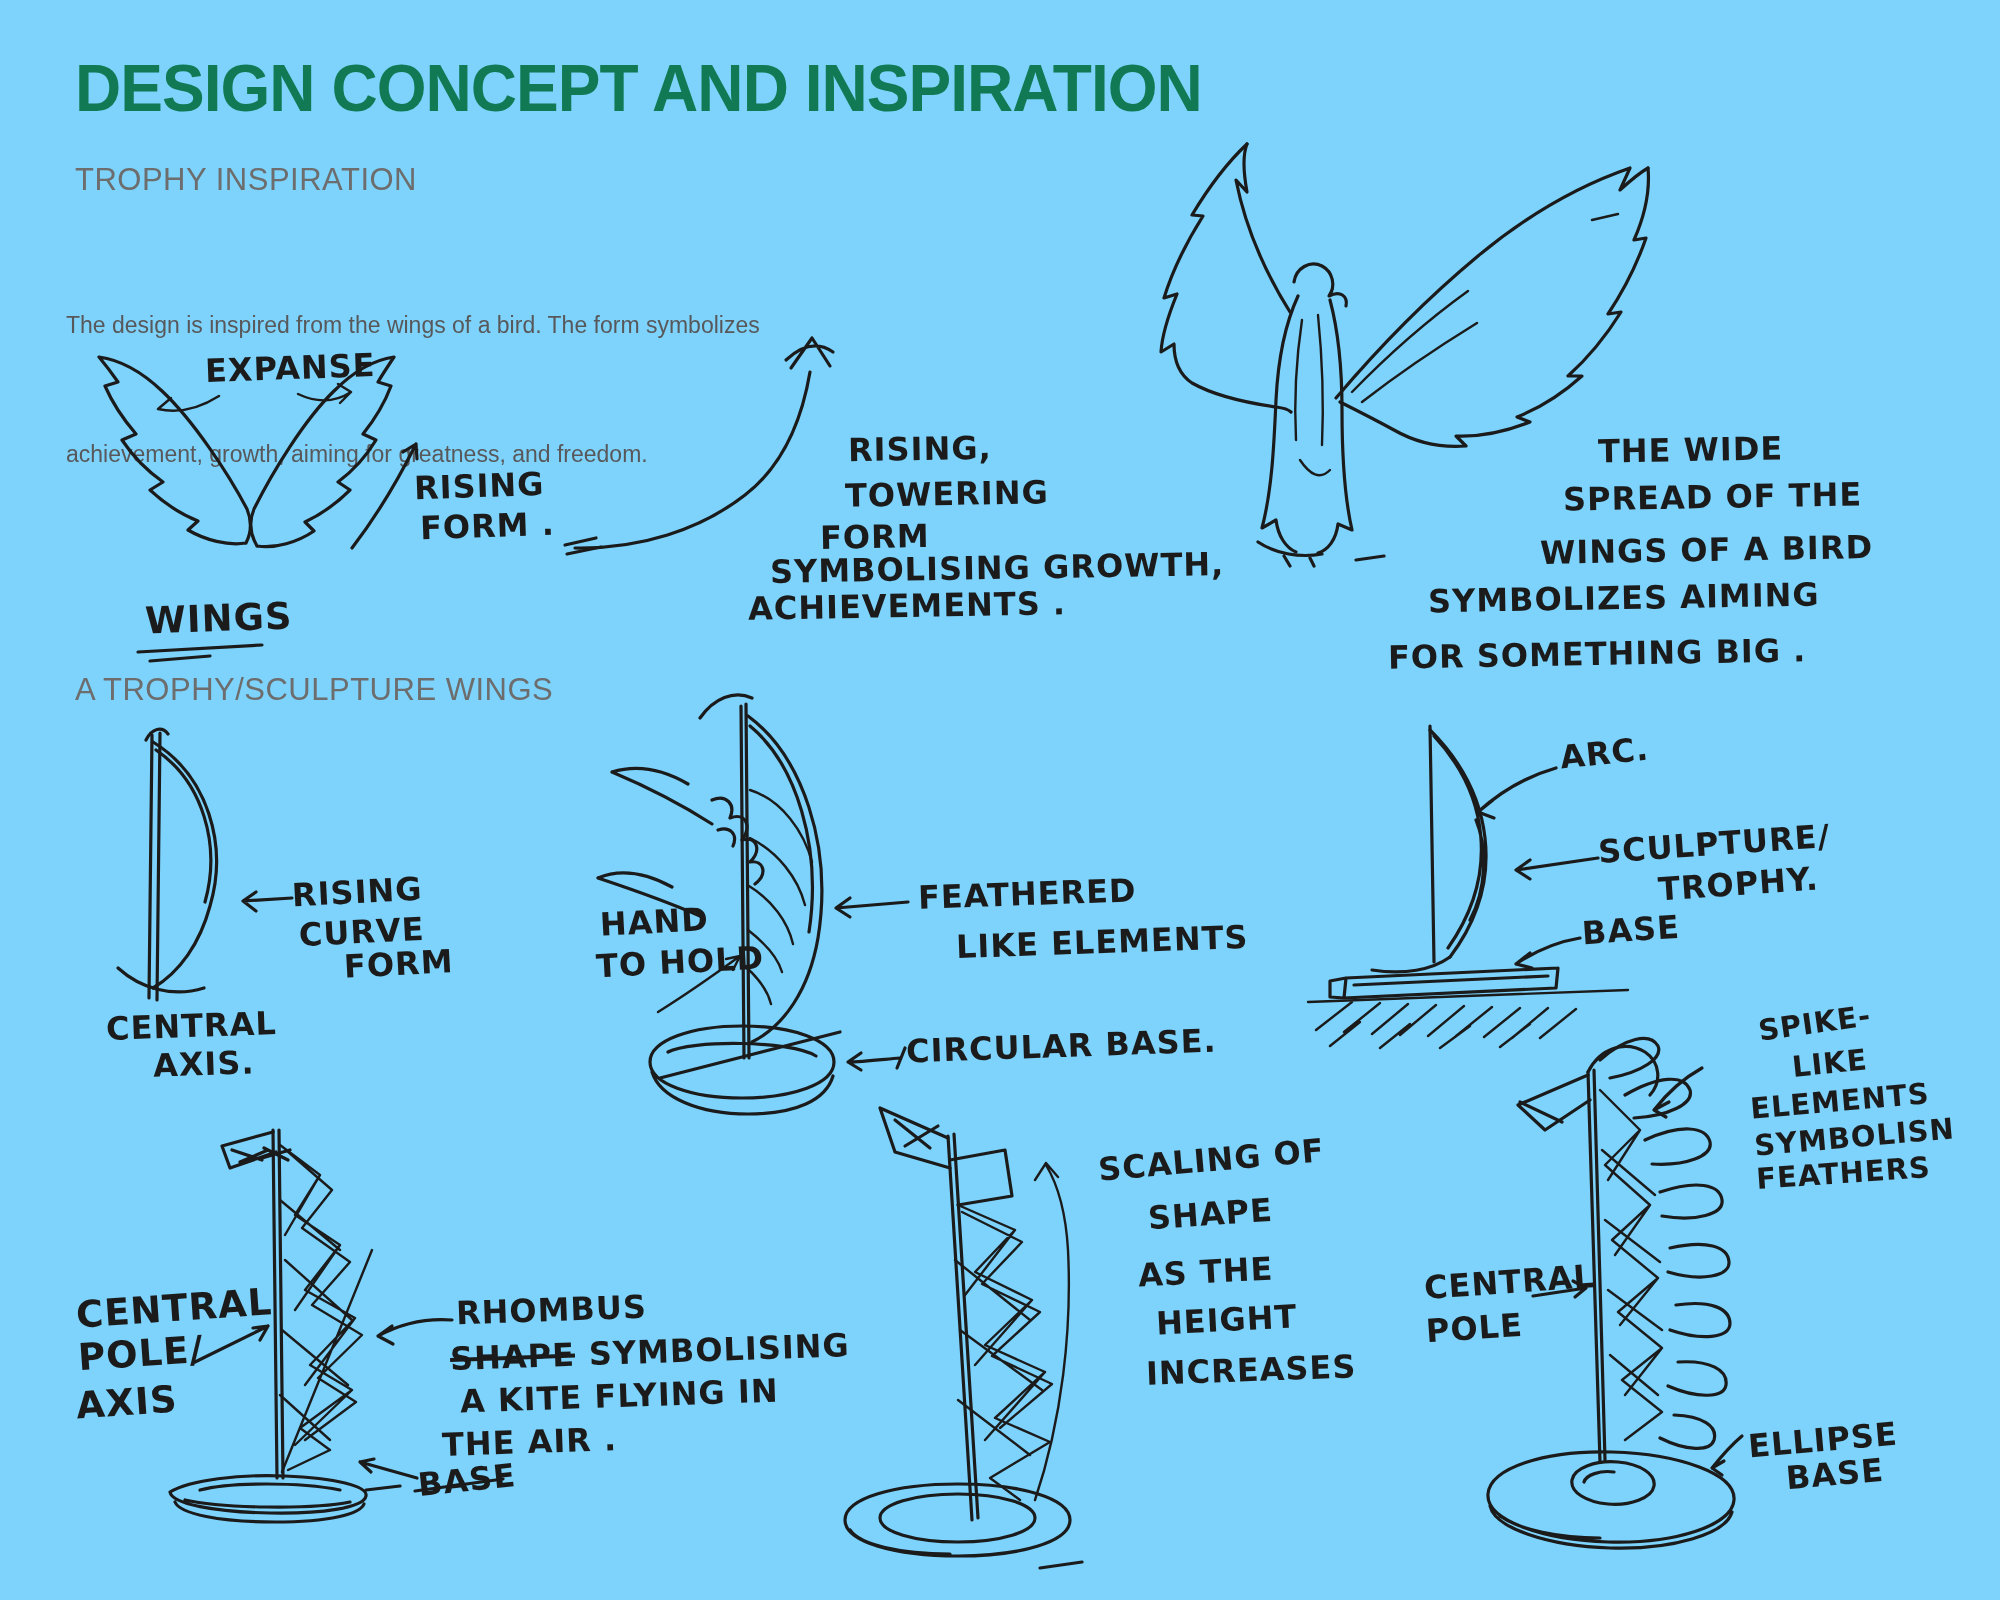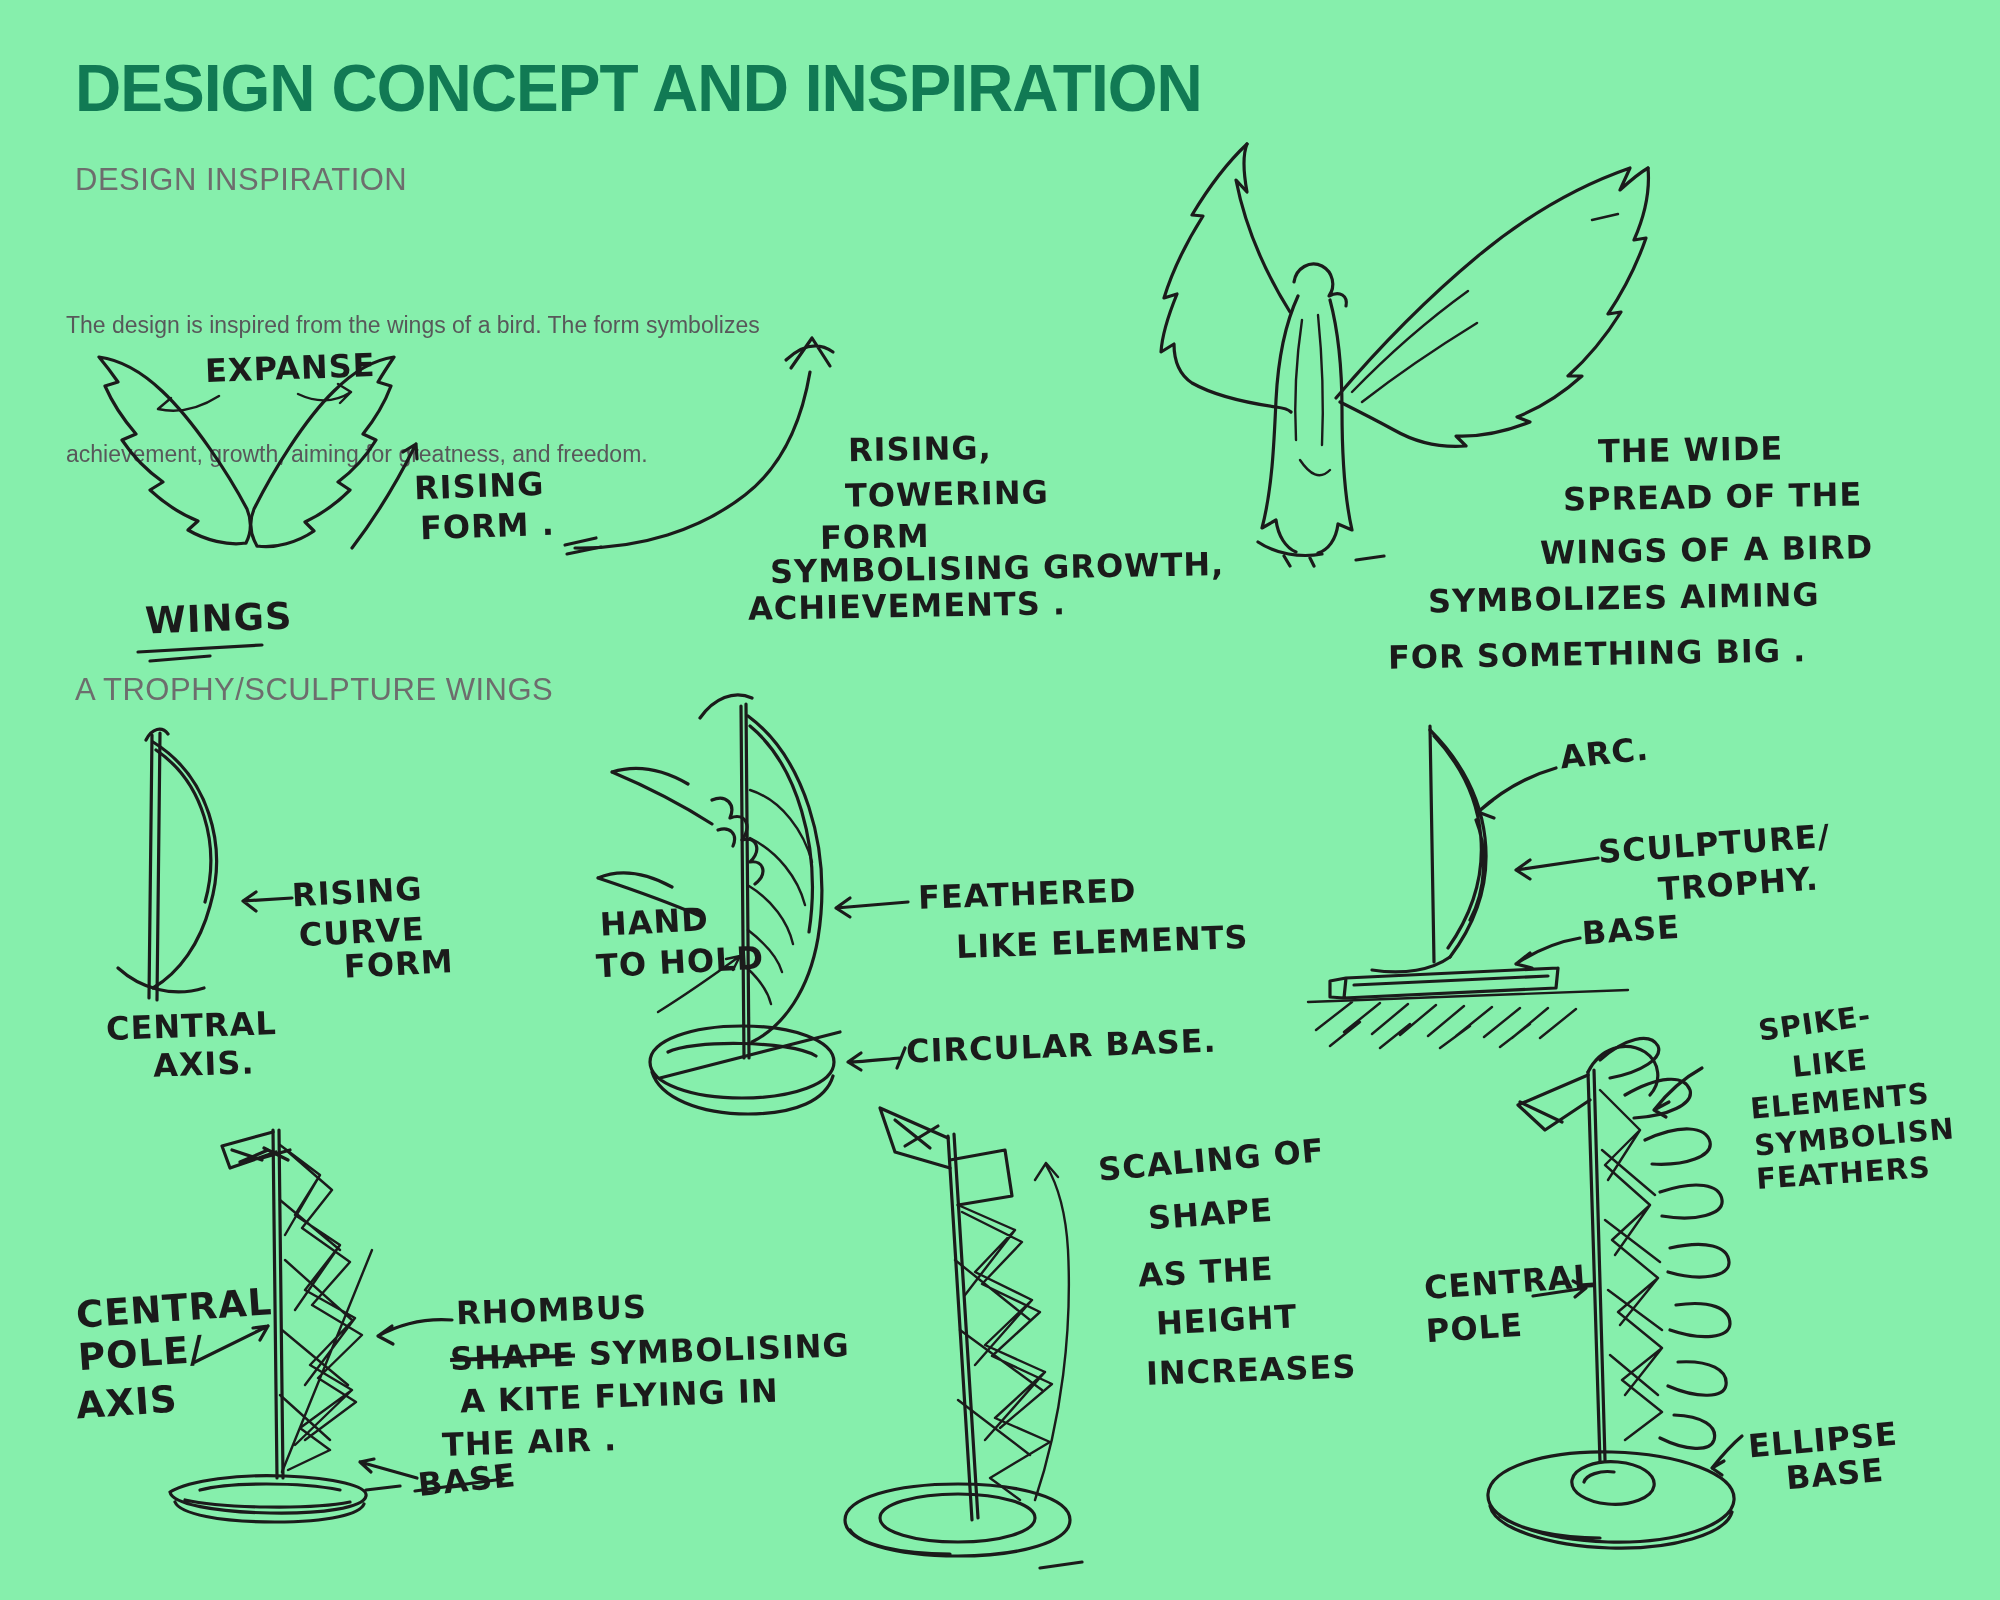--- a/index.html
+++ b/index.html
@@ -1,16 +1,16 @@
 <!DOCTYPE html>
 <html style="--accent-green: #117a54; --heading-gray: #6d6d6d; --body-gray: #58585a; --ink: #1b1b1b;"><head>
 <meta charset="utf-8">
 <style>
   html,body{margin:0;padding:0;background:#ffffff;}
-  .page{position:relative;width:2000px;height:1600px;background:#86efac;overflow:hidden;
+  .page{position:relative;width:2000px;height:1600px;background:#7dd3fc;overflow:hidden;
         font-family:"Liberation Sans",sans-serif;}
   .title{position:absolute;left:75px;top:50px;font-size:66px;font-weight:bold;
          letter-spacing:-1px;color:var(--accent-green,#117a54);
          transform:scaleX(.97);transform-origin:left top;white-space:pre;}
   .subhead{position:absolute;font-size:31px;color:var(--heading-gray,#6d6d6d);
            letter-spacing:.5px;white-space:pre;}
   .para{position:absolute;left:66px;top:218px;font-size:23px;line-height:43px;
         color:var(--body-gray,#58585a);white-space:pre;}
   .hw{position:absolute;font-family:"DejaVu Sans",sans-serif;font-weight:700;
       font-size:32px;line-height:1.05;color:var(--ink,#1b1b1b);white-space:pre;
@@ -22,21 +22,21 @@
   .sk{stroke:var(--ink,#1b1b1b);fill:none;stroke-width:3.2;
       stroke-linecap:round;stroke-linejoin:round;}
   .sk-thin{stroke-width:2.4;}
 </style>
 </head>
 <body>
 
 <div class="page">
 
   <div class="title">DESIGN CONCEPT AND INSPIRATION</div>
-  <div class="subhead" style="left:75px;top:162px;">DESIGN INSPIRATION</div>
+  <div class="subhead" style="left:75px;top:162px;">TROPHY INSPIRATION</div>
   <div class="para">
     <div>The design is inspired from the wings of a bird. The form symbolizes</div>
     <div>achievement, growth, aiming for greatness, and freedom.</div>
   </div>
   <div class="subhead" style="left:75px;top:672px;">A TROPHY/SCULPTURE WINGS</div>
 
   <svg class="sketch" viewBox="0 0 2000 1600" aria-hidden="true">
 
     <g>
       <path class="sk" d="M246,543 C228,546 205,540 188,530 L198,521 C180,514 163,502 150,490 L163,482 C146,470 132,455 122,440 L136,434 C123,419 112,402 105,386 L118,382 C111,372 104,363 99,357 C121,360 143,373 162,391 C193,420 228,473 247,509 C252,521 251,533 246,543"></path>

